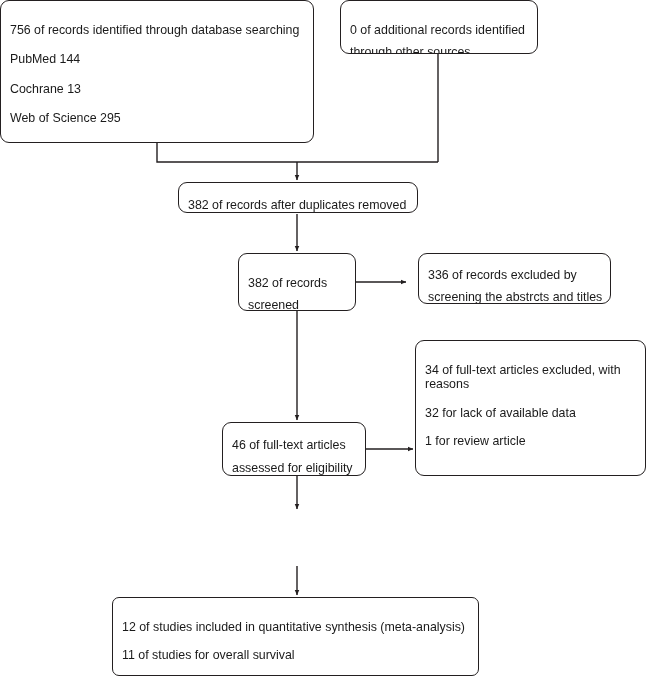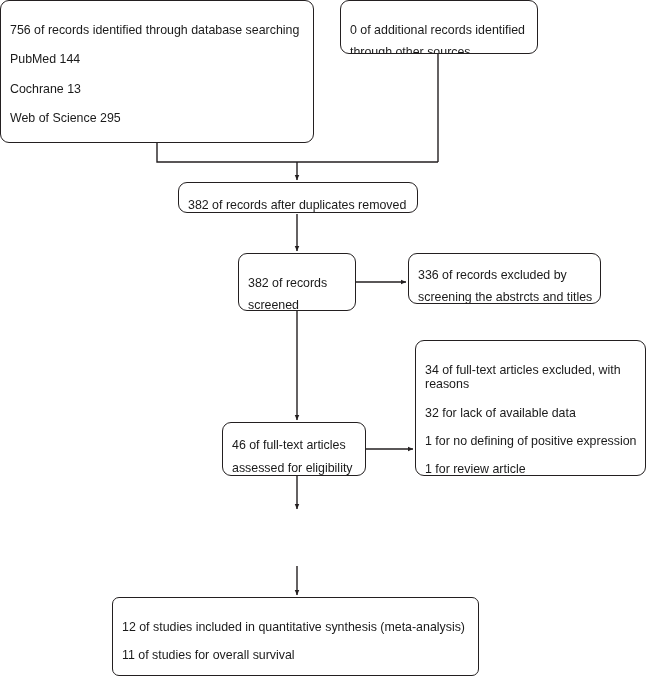--- a/index.html
+++ b/index.html
@@ -52,21 +52,21 @@
   }
   .gap-lg .line + .line { margin-top: 15px; }
   .gap-md .line + .line { margin-top: 14px; }
   .gap-sm .line + .line { margin-top: 8px; }
 
   
   #box-database       { left: 0px;   top: 0px;   width: 314px; height: 143px; }
   #box-other-sources  { left: 340px; top: 0px;   width: 198px; height: 54px;  }
   #box-duplicates     { left: 178px; top: 182px; width: 240px; height: 20px;  }
   #box-screened       { left: 238px; top: 253px; width: 118px; height: 58px;  }
-  #box-excluded       { left: 408px; top: 253px; width: 193px; height: 51px;  }
+  #box-excluded       { left: 418px; top: 253px; width: 193px; height: 51px;  }
   #box-eligibility    { left: 222px; top: 422px; width: 144px; height: 54px;  }
   #box-reasons        { left: 415px; top: 340px; width: 231px; height: 136px; }
   #box-qualitative    { left: 225px; top: 511px; width: 144px; height: 55px;  }
   #box-quantitative   { left: 112px; top: 597px; width: 367px; height: 79px; border-radius: 7px;  }
 </style>
 </head>
 <body>
 
 <div id="diagram-root">
 
@@ -127,21 +127,20 @@
   </div>
 
   <div class="flow-box gap-sm vcenter" id="box-eligibility">
     <span class="line">46 of full-text articles</span>
     <span class="line">assessed for eligibility</span>
   </div>
 
   <div class="flow-box gap-md" id="box-reasons">
     <span class="line wrap">34 of full-text articles excluded, with reasons</span>
     <span class="line">32 for lack of available data</span>
-    <span class="line">1 for no defining of positive expression</span>
     <span class="line">1 for review article</span>
   </div>
 
 
   <div class="flow-box gap-md" id="box-quantitative">
     <span class="line">12 of studies included in quantitative synthesis (meta-analysis)</span>
     <span class="line">11 of studies for overall survival</span>
   </div>
 
 </div>

